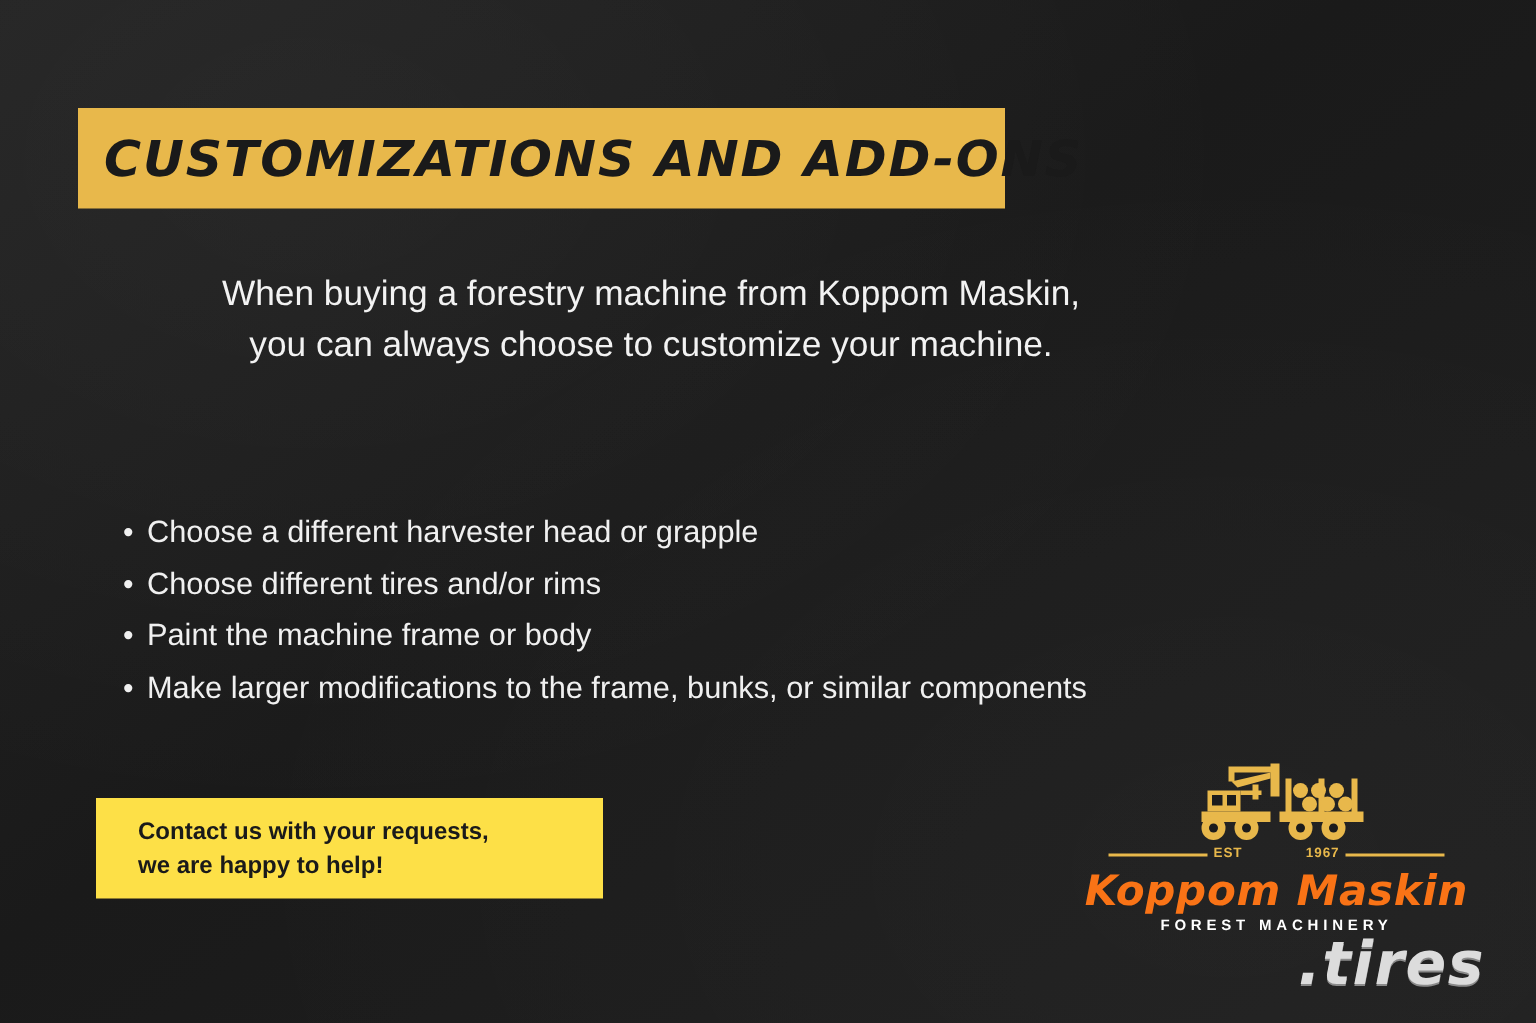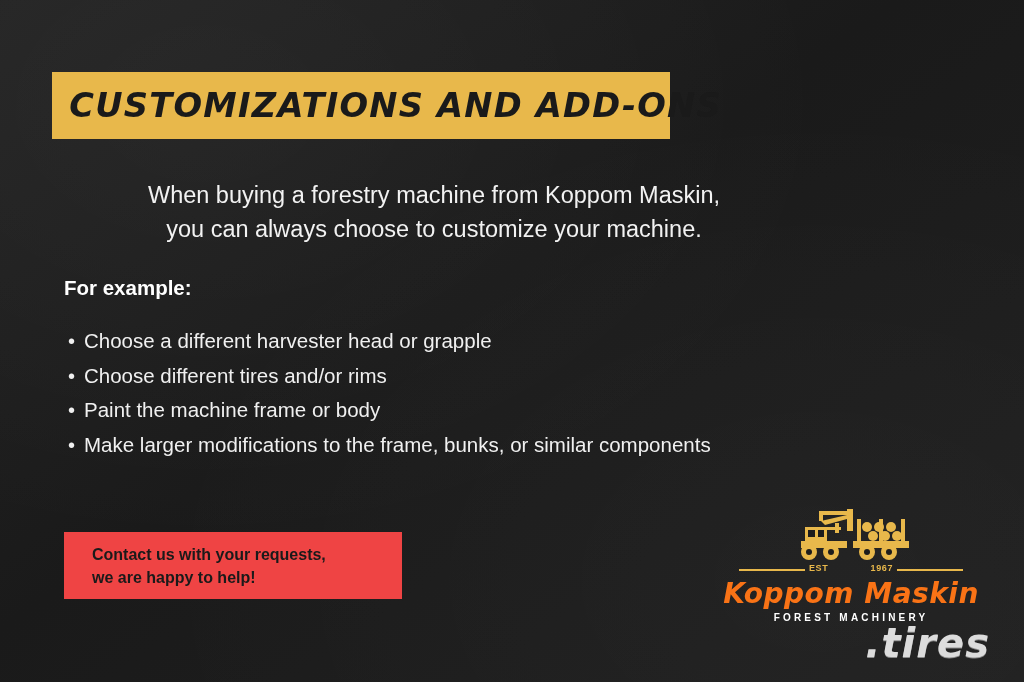--- a/index.html
+++ b/index.html
@@ -76,21 +76,21 @@
     font-size: 20.5px;
     font-weight: 700;
   }
 
   .bullets {
     position: absolute;
     left: 64px;
     top: 320px;
     width: 800px;
     list-style: none;
-    margin: 4px;
+    margin: 18px;
     padding: 0;
   }
   .bullets li {
     color: #f0f0f0;
     font-size: 20.5px;
     line-height: 34.5px;
     position: relative;
     padding-left: 16px;
     white-space: nowrap;
   }
@@ -102,21 +102,21 @@
     font-size: 20px;
     color: #f0f0f0;
   }
 
   .cta {
     position: absolute;
     left: 64px;
     top: 532px;
     width: 338px;
     height: 67px;
-    background: #ef4444;
+    background: #fde047;
     display: flex;
     flex-direction: column;
     justify-content: center;
     padding-left: 28px;
     box-sizing: border-box;
   }
   .cta span {
     display: block;
     color: #1a1a1a;
     font-size: 16px;
@@ -202,21 +202,20 @@
 
     <div class="title-band">
       <div class="title-text">CUSTOMIZATIONS AND ADD-ONS</div>
     </div>
 
     <div class="intro">
       <div>When buying a forestry machine from Koppom Maskin,</div>
       <div>you can always choose to customize your machine.</div>
     </div>
 
-    <div class="example-label">For example:</div>
 
     <ul class="bullets">
       <li>Choose a different harvester head or grapple</li>
       <li>Choose different tires and/or rims</li>
       <li>Paint the machine frame or body</li>
       <li>Make larger modifications to the frame, bunks, or similar components</li>
     </ul>
 
     <div class="cta">
       <span>Contact us with your requests,</span>

